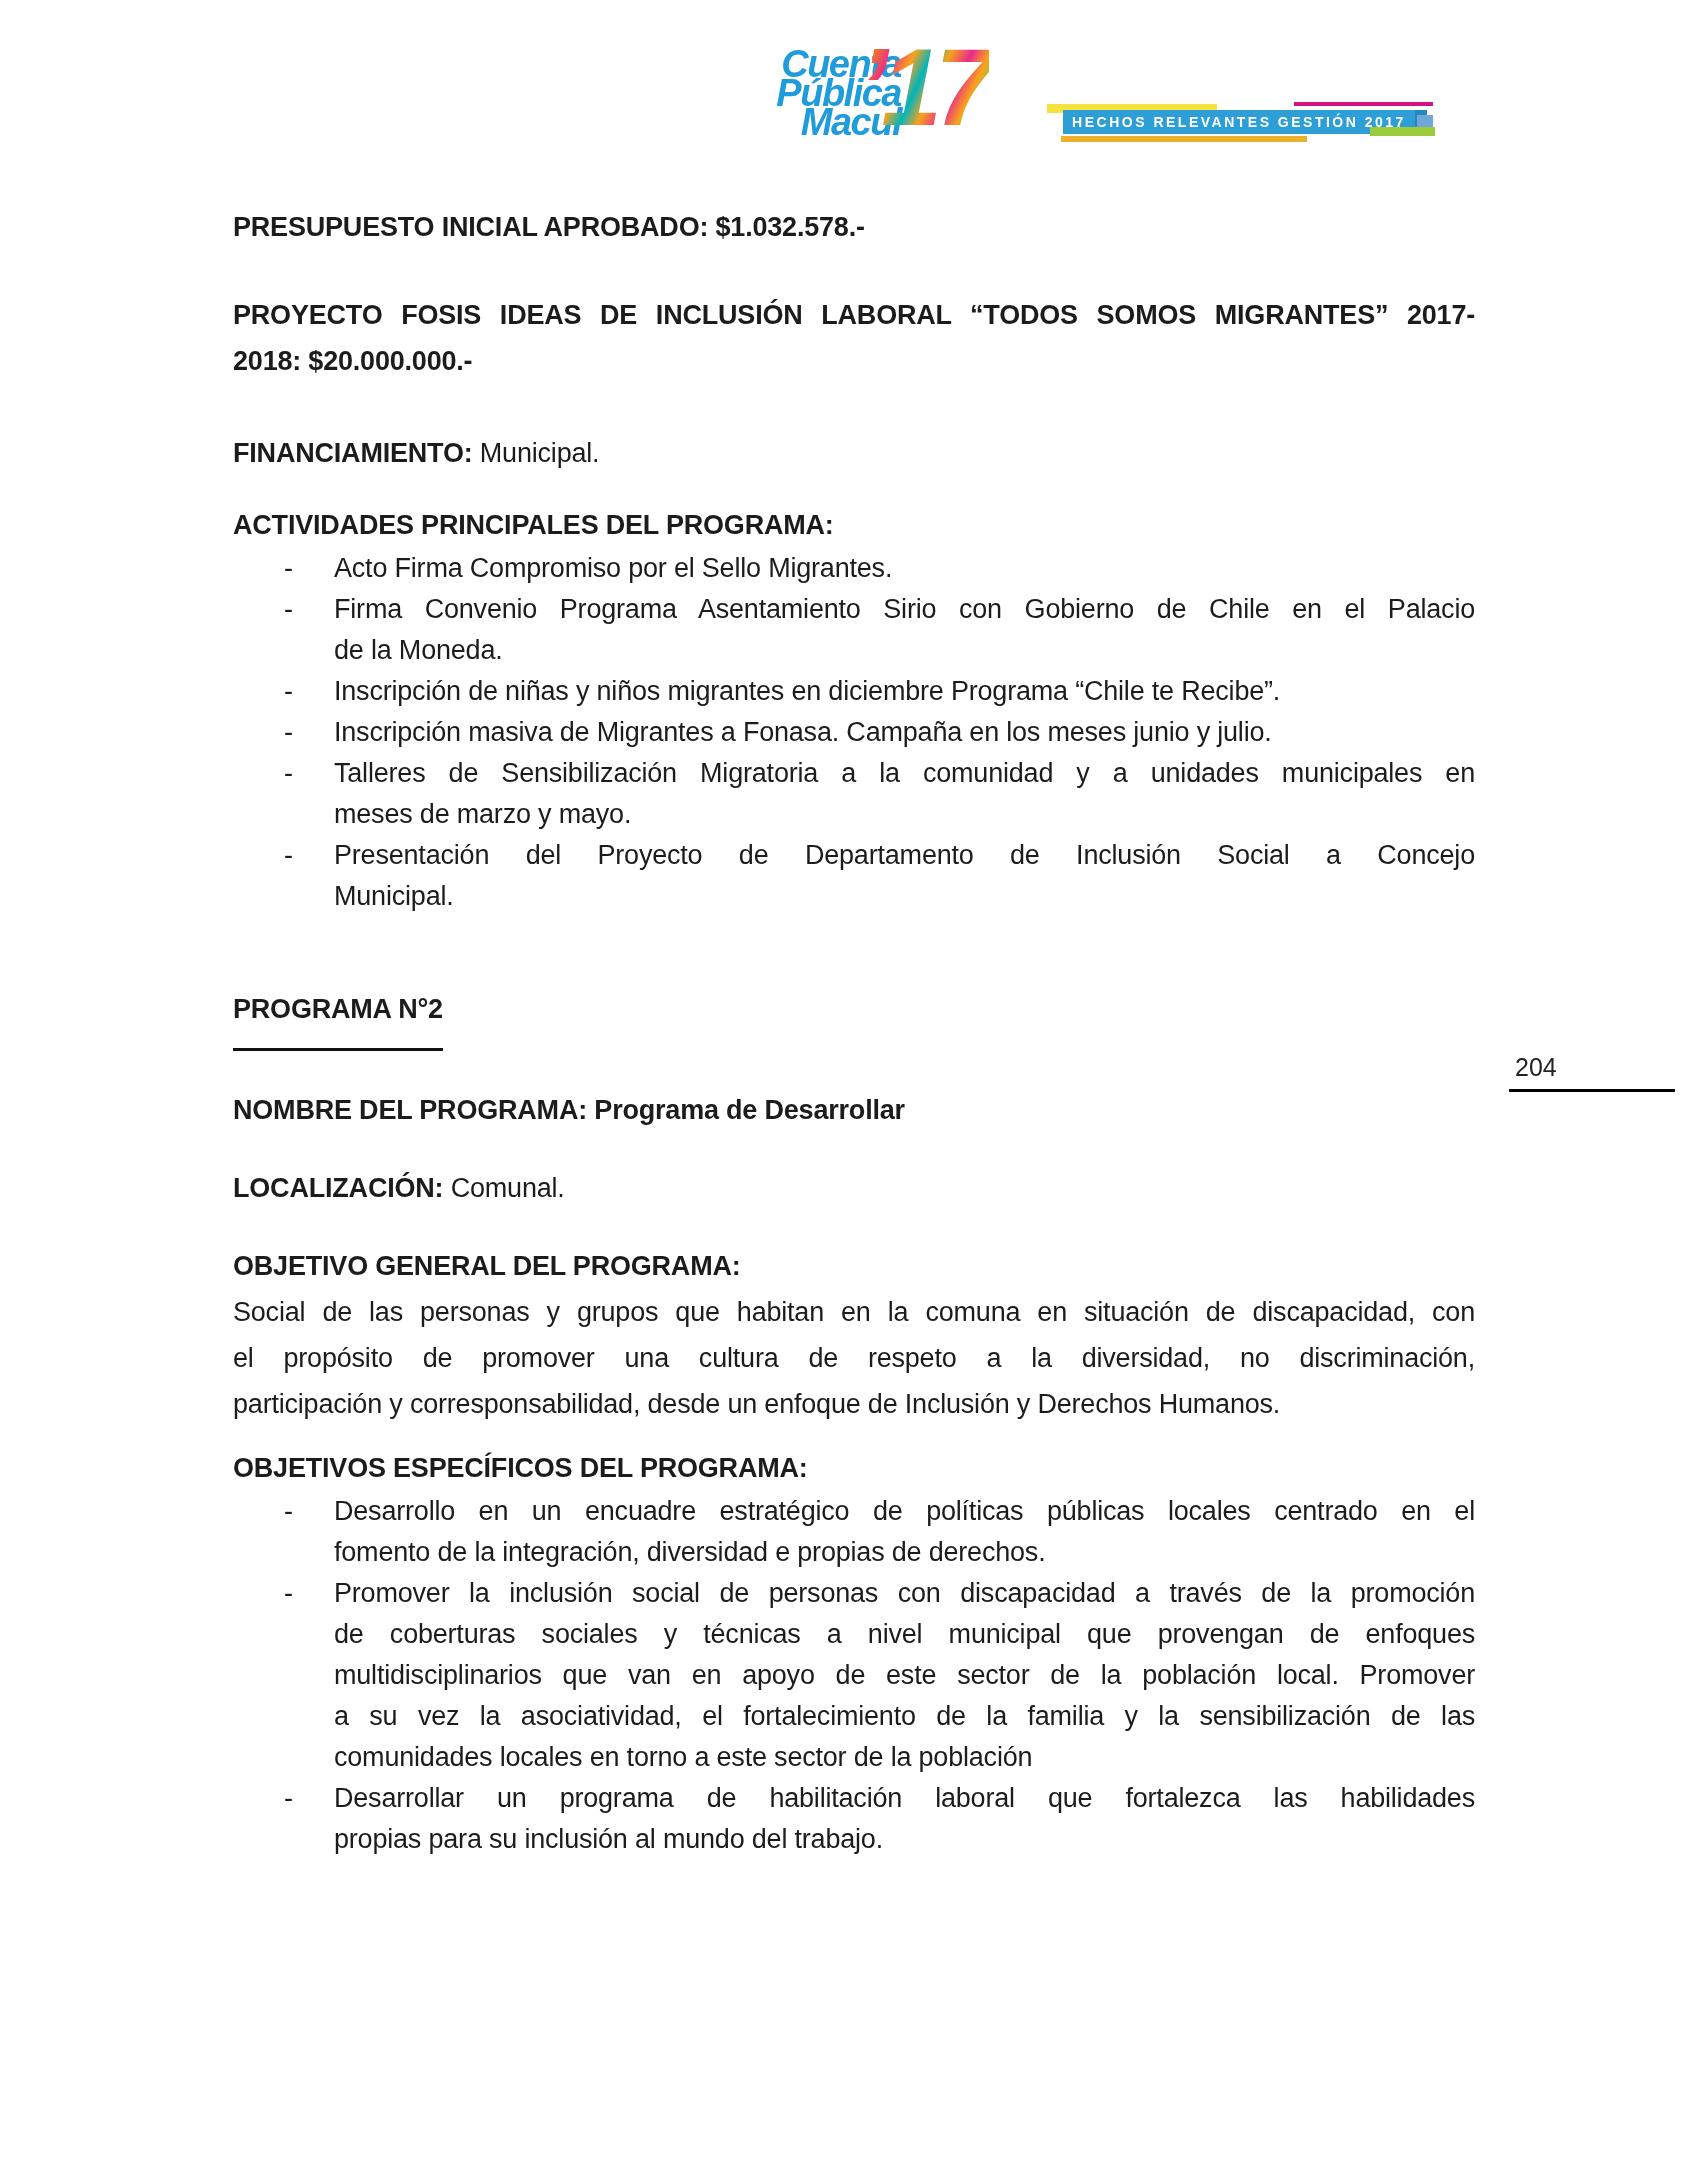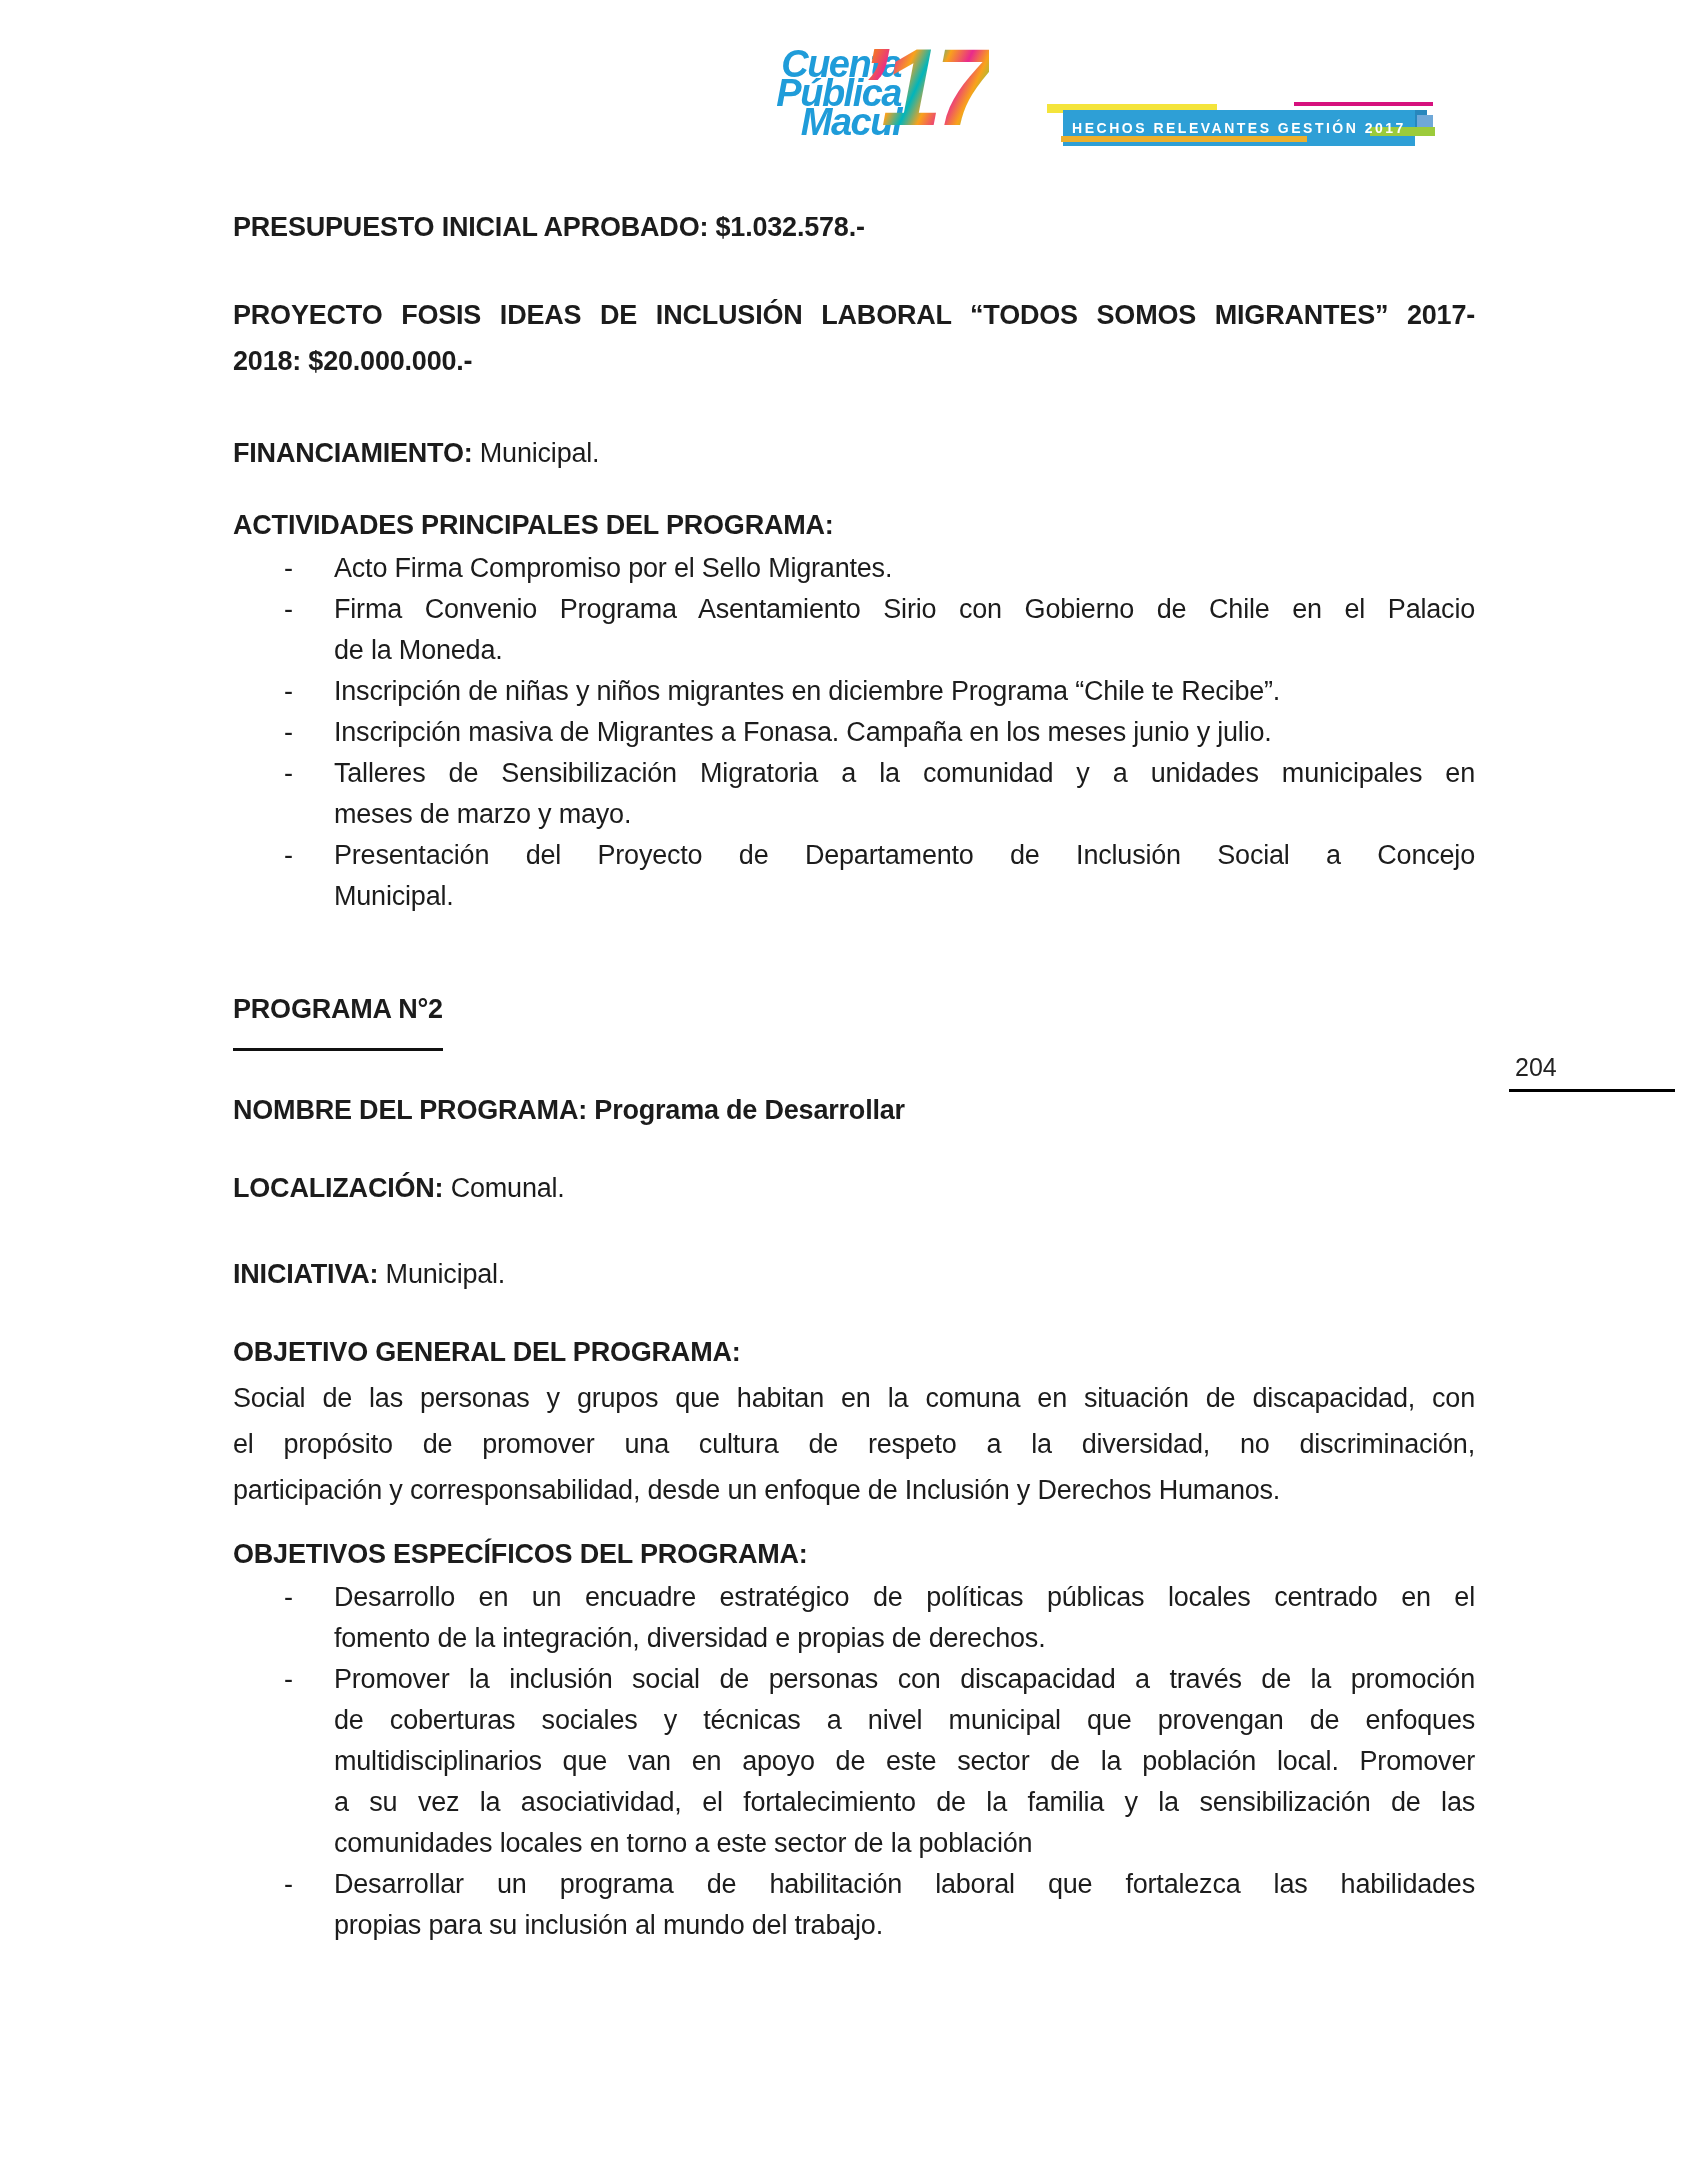--- a/index.html
+++ b/index.html
@@ -36,21 +36,21 @@
       color:transparent;
     }
   }
 
   
   .banner{position:absolute;left:1045px;top:101px;width:388px;height:44px;}
   .banner .bar{position:absolute;}
   .bar-yellow-top{left:2px;top:3px;width:170px;height:9px;background:#f4e43b;}
   .bar-magenta-top{right:0;top:1px;width:139px;height:4px;background:#d6117e;}
   .bar-blue{
-    left:18px;top:9px;width:352px;height:36px;background:#2e9fd6;
+    left:18px;top:9px;width:352px;height:24px;background:#2e9fd6;
     display:flex;align-items:center;justify-content:center;
   }
   .bar-blue-dark{right:6px;top:9px;width:119px;height:24px;background:#2787bd;}
   .bar-lightblue-sq{right:0px;top:14px;width:16px;height:16px;background:#6fa8d8;}
   .bar-green{right:-2px;top:26px;width:65px;height:9px;background:#9ccb3b;}
   .bar-orange-bottom{left:16px;top:35px;width:246px;height:6px;background:#edb02d;}
   .banner-label{
     position:relative;z-index:2;
     color:#ffffff;font-weight:bold;font-size:14px;letter-spacing:2.5px;
     white-space:nowrap;
@@ -195,24 +195,20 @@
     <div class="labelline mt-nombre">
       <span class="lbl">NOMBRE DEL PROGRAMA:</span>
       <span class="val-bold">Programa de Desarrollar</span>
     </div>
 
     <div class="labelline mt-loc">
       <span class="lbl">LOCALIZACIÓN:</span>
       <span class="val">Comunal.</span>
     </div>
 
-    <div class="labelline mt-ini">
-      <span class="lbl">INICIATIVA:</span>
-      <span class="val">Municipal.</span>
-    </div>
 
     <div class="heading mt-objh">OBJETIVO GENERAL DEL PROGRAMA:</div>
 
     <div>
         <div class="jline">Social de las personas y grupos que habitan en la comuna en situación de discapacidad, con</div>
         <div class="jline">el propósito de promover una cultura de respeto a la diversidad, no discriminación,</div>
         <div class="jline last">participación y corresponsabilidad, desde un enfoque de Inclusión y Derechos Humanos.</div>
       </div>
 
     <div class="heading mt-objeh">OBJETIVOS ESPECÍFICOS DEL PROGRAMA:</div>

